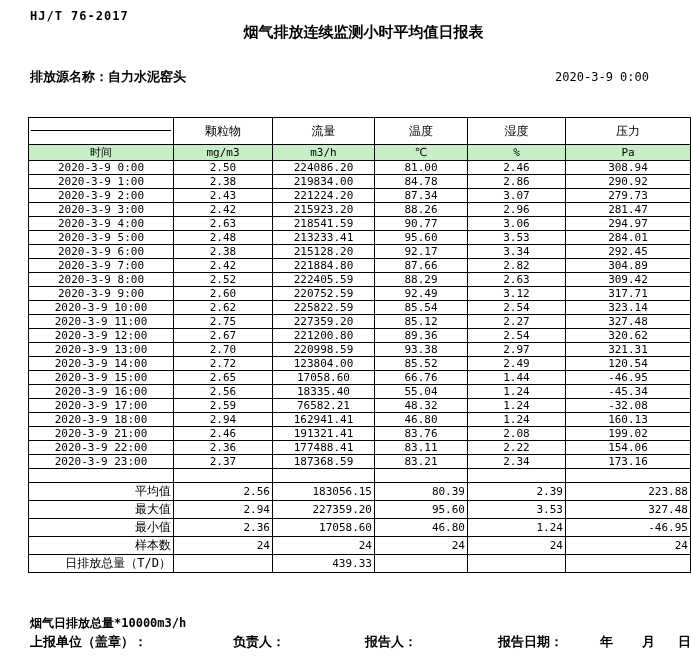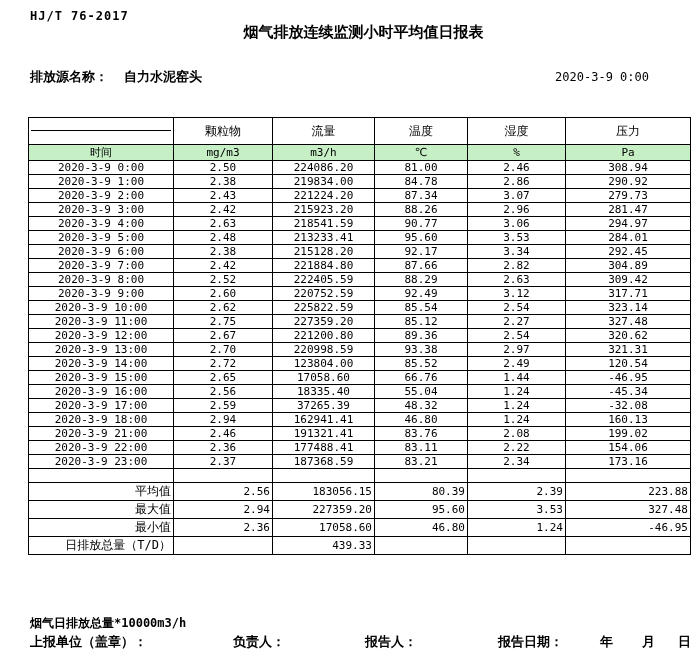--- a/index.html
+++ b/index.html
@@ -17,21 +17,21 @@
     position:absolute; left:0; top:23px; width:100%;
     text-align:center; font-size:15px; font-weight:bold;
     font-family:"DejaVu Sans",sans-serif;
     padding-left:36px;
   }
   .meta-row {
     position:absolute; left:30px; right:42px; top:68px;
     display:flex; justify-content:space-between; align-items:baseline;
   }
   .source-wrap { font-size:13px; font-weight:bold; }
-  .source-wrap .src-name { margin-left:16px; }
+  .source-wrap .src-name { margin-left:0; }
   .report-datetime { font-size:12px; font-weight:normal; }
 
   table.report {
     position:absolute; left:28px; top:117px;
     width:662px; border-collapse:collapse; table-layout:fixed;
   }
   table.report th, table.report td {
     border:1px solid #000; padding:0 2px;
     text-align:center; vertical-align:middle;
     font-size:11px; font-weight:normal;
@@ -237,21 +237,21 @@
         <td>2020-3-9 16:00</td>
         <td>2.56</td>
         <td>18335.40</td>
         <td>55.04</td>
         <td>1.24</td>
         <td>-45.34</td>
       </tr>
       <tr class="data-row">
         <td>2020-3-9 17:00</td>
         <td>2.59</td>
-        <td>37265.39</td>
+        <td>76582.21</td>
         <td>48.32</td>
         <td>1.24</td>
         <td>-32.08</td>
       </tr>
       <tr class="data-row">
         <td>2020-3-9 18:00</td>
         <td>2.94</td>
         <td>162941.41</td>
         <td>46.80</td>
         <td>1.24</td>
@@ -305,20 +305,28 @@
         <td>3.53</td>
         <td>327.48</td>
       </tr>
       <tr class="summary-row">
         <td class="row-label">最小值</td>
         <td>2.36</td>
         <td>17058.60</td>
         <td>46.80</td>
         <td>1.24</td>
         <td>-46.95</td>
+      </tr>
+      <tr class="summary-row">
+        <td class="row-label">样本数</td>
+        <td>24</td>
+        <td>24</td>
+        <td>24</td>
+        <td>24</td>
+        <td>24</td>
       </tr>
       <tr class="summary-row">
         <td class="row-label">日排放总量（T/D）</td>
         <td></td>
         <td>439.33</td>
         <td></td>
         <td></td>
         <td></td>
       </tr>
     </tbody>

